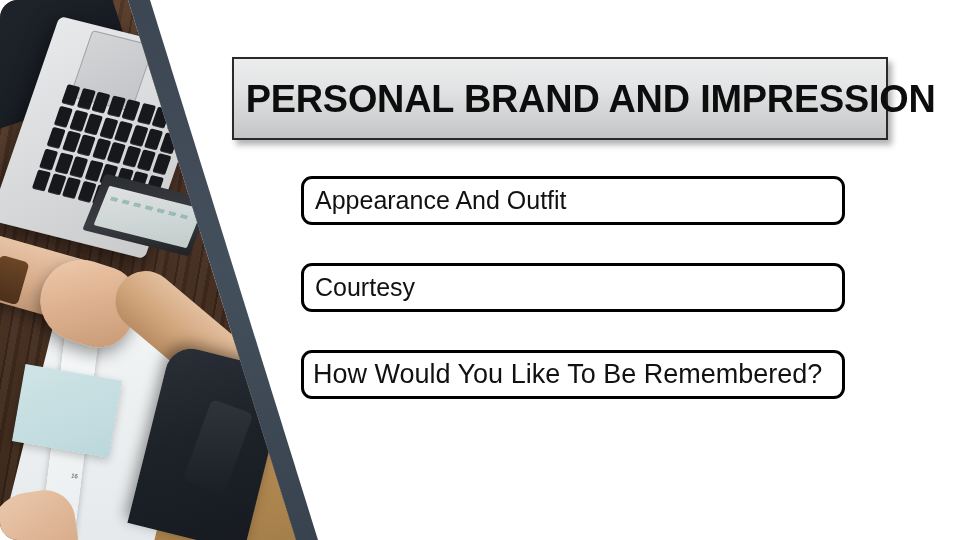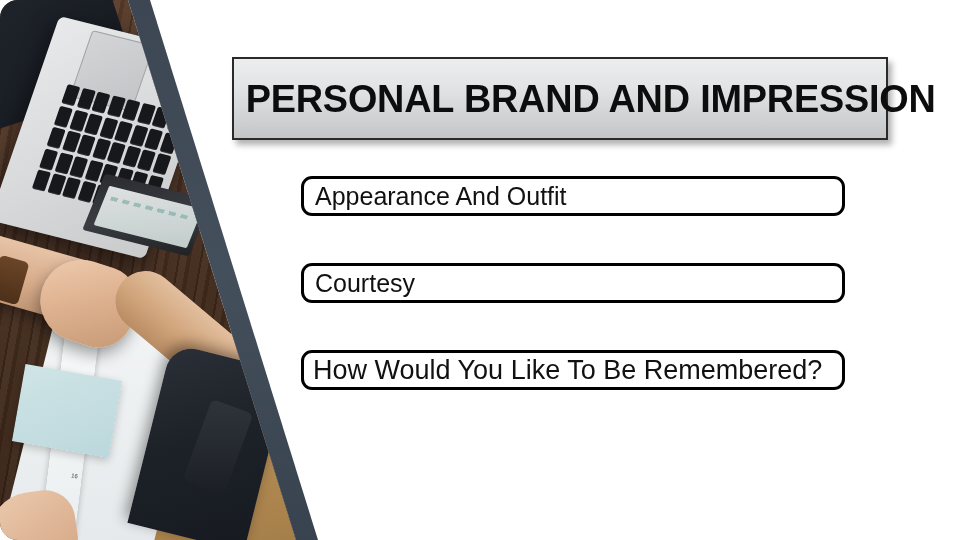--- a/index.html
+++ b/index.html
@@ -248,21 +248,21 @@
     white-space: nowrap;
     transform: scaleX(0.97);
     transform-origin: left center;
   }
 
   
   .bullet-box {
     position: absolute;
     left: 301px;
     width: 544px;
-    height: 40px;
+    height: 49px;
     box-sizing: border-box;
     background: #ffffff;
     border: 3px solid #000000;
     border-radius: 11px;
     display: flex;
     align-items: center;
   }
   #bullet-box-0 { top: 176px; }
   #bullet-box-1 { top: 263px; }
   #bullet-box-2 { top: 350px; }

